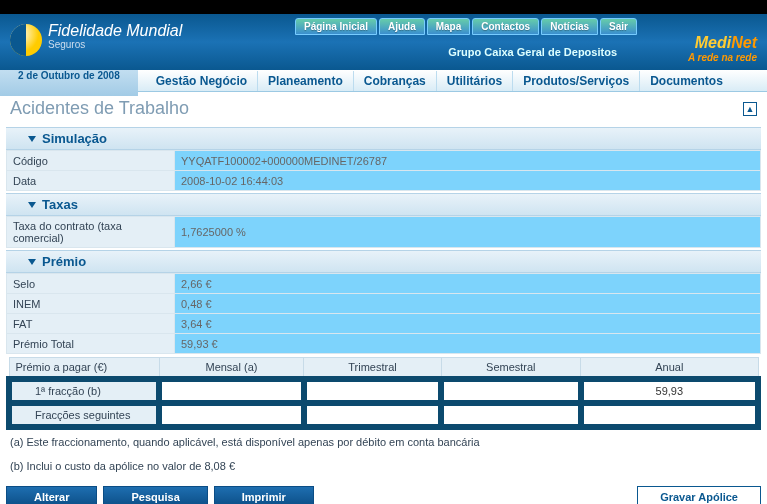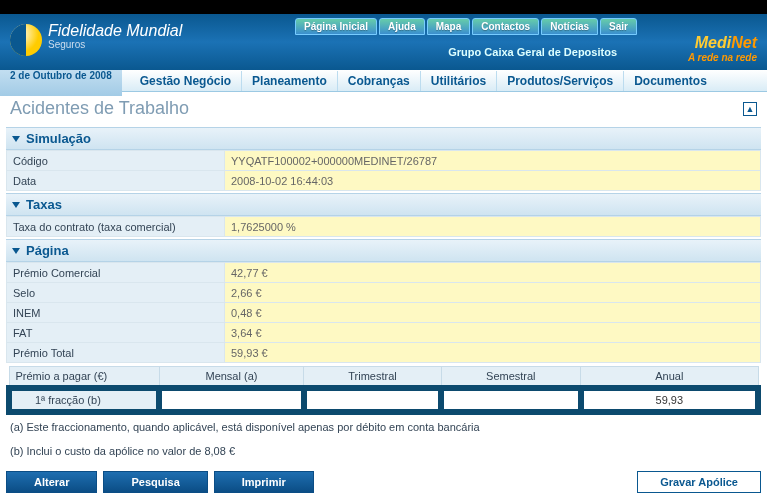--- a/index.html
+++ b/index.html
@@ -12,34 +12,34 @@
 .brand { font-style: italic; font-size: 16px; line-height: 14px; }
 .brand .sub { font-size: 10px; font-style: normal; color: #cde; }
 .top-nav { position: absolute; right: 130px; top: 4px; display: flex; gap: 2px; border-radius: 8px; }
 .top-nav a { background: linear-gradient(to bottom, #6ca, #3b8fce); border: 1px solid #7cf; border-radius: 3px 3px 0 0; color: #fff; font-size: 10px; font-weight: bold; padding: 2px 8px; cursor: pointer; text-shadow: 0 1px 1px rgba(0,0,0,.3); }
 .group-label { position: absolute; right: 150px; top: 32px; font-size: 11px; font-weight: bold; color: #dff; }
 .medinet { position: absolute; right: 10px; top: 20px; text-align: right; }
 .medinet .m1 { font-style: italic; font-weight: bold; font-size: 16px; margin-left: 31px; }
 .medinet .m1 .a { color: #fc3; } .medinet .m1 .b { color: #f90; }
 .medinet .m2 { color: #f90; font-size: 10px; font-style: italic; font-weight: bold; }
 .menu-bar { background: linear-gradient(to bottom, #fff, #d9ecf6); border-bottom: 1px solid #9cc9e3; height: 22px; display: flex; align-items: center; }
-.date-lbl { background: linear-gradient(to bottom, #c7e1f2, #a2cbe6); color: #0a5890; font-size: 10px; padding: 4px 10px; height: 30px; font-weight: bold; }
+.date-lbl { background: linear-gradient(to bottom, #c7e1f2, #a2cbe6); color: #0a5890; font-size: 10px; padding: 4px 18px; height: 30px; font-weight: bold; }
 .menu-bar .spacer { flex: 0 0 8px; }
 .menu-bar a { color: #0a5890; font-weight: bold; font-size: 12px; padding: 3px 10px; cursor: pointer; border-left: 1px solid #bcdcef; }
 .menu-bar a:first-of-type { border-left: none; }
 .page-title-row { display: flex; justify-content: space-between; align-items: center; padding: 6px 10px; }
 .page-title { color: #7f9cb3; font-size: 18px; font-weight: normal; }
 .collapse-btn { width: 14px; height: 14px; border: 1px solid #0a5890; background: #fff; color: #0a5890; font-size: 9px; text-align: center; line-height: 12px; cursor: pointer; }
 .content { padding: 0 6px; }
-.section-header { background: linear-gradient(to bottom, #e8f2f9, #cfe4f1); border: 1px solid #b5d3e7; border-left: none; border-right: none; padding: 3px 6px; color: #0a5890; font-weight: bold; font-size: 13px; display: flex; align-items: center; margin-top: 2px; }
+.section-header { background: linear-gradient(to bottom, #e8f2f9, #cfe4f1); border: 1px solid #b5d3e7; border-left: none; border-right: none; padding: 3px 22px; color: #0a5890; font-weight: bold; font-size: 13px; display: flex; align-items: center; margin-top: 2px; }
 .caret { width: 0; height: 0; border-left: 4px solid transparent; border-right: 4px solid transparent; border-top: 6px solid #0a5890; margin-right: 6px; }
 table.data { width: 100%; border-collapse: collapse; table-layout: fixed; }
 table.data td { border: 1px solid #d9e6ee; padding: 3px 6px; font-size: 11px; height: 20px; }
-table.data td.label { background: #e4eff6; color: #345; width: 218px; }
-table.data td.value { background: #fef9c3; color: #666; }
+table.data td.label { background: #e4eff6; color: #345; width: 168px; }
+table.data td.value { background: #7dd3fc; color: #666; }
 table.grid { width: 100%; border-collapse: collapse; margin-top: 3px; }
 table.grid th { background: #e4eff6; border: 1px solid #c7dbe8; padding: 3px 6px; font-size: 11px; font-weight: normal; text-align: center; color: #345; }
 table.grid th:first-child { text-align: left; }
 table.grid td { border: 6px solid #0c4a6e; padding: 3px 23px; font-size: 11px; height: 18px; background: #fff; text-align: center; }
 table.grid td:first-child { background: #e4eff6; text-align: left; color: #345; }
 .note { font-size: 11px; color: #345; padding: 6px 4px; }
 .footer-buttons { display: flex; padding: 8px 6px; gap: 6px; }
 .btn { background: linear-gradient(to bottom, #1e6eb0, #0b4d85); border: 1px solid #0b4d85; color: #fff; font-size: 11px; font-weight: bold; padding: 4px 27px; cursor: pointer; }
 .btn-outline { background: #fff; border: 1px solid #0a5890; color: #0a5890; font-size: 11px; font-weight: bold; padding: 0 22px; cursor: pointer; margin-left: auto; }
 </style>
@@ -114,28 +114,24 @@
     <tbody>
         <tr>
       <td class="label">Taxa do contrato (taxa comercial)</td>
       <td class="value">1,7625000 %</td>
     </tr>
   </tbody>
     </table>
 
   <div class="section-header">
     <span class="caret"></span>
-    <span>Página</span>
+    <span>Prémio</span>
   </div>
   <table class="data">
     <tbody>
-        <tr>
-          <td class="label">Prémio Comercial</td>
-          <td class="value">42,77 €</td>
-        </tr>
     <tr>
           <td class="label">Selo</td>
           <td class="value">2,66 €</td>
         </tr>
     <tr>
           <td class="label">INEM</td>
           <td class="value">0,48 €</td>
         </tr>
     <tr>
           <td class="label">FAT</td>
@@ -157,20 +153,27 @@
       <th>Semestral</th>
       <th>Anual</th>
     </tr>
     <tr>
       <td>1ª fracção (b)</td>
       <td></td>
       <td></td>
       <td></td>
       <td>59,93</td>
     </tr>
+    <tr>
+      <td>Fracções seguintes</td>
+      <td></td>
+      <td></td>
+      <td></td>
+      <td></td>
+    </tr>
   </tbody>
     </table>
 
   <div class="note">(a) Este fraccionamento, quando aplicável, está disponível apenas por débito em conta bancária</div>
   <div class="note">(b) Inclui o custo da apólice no valor de 8,08 €</div>
 
 </div>
 
 <div class="footer-buttons">
   <button class="btn">Alterar</button>

